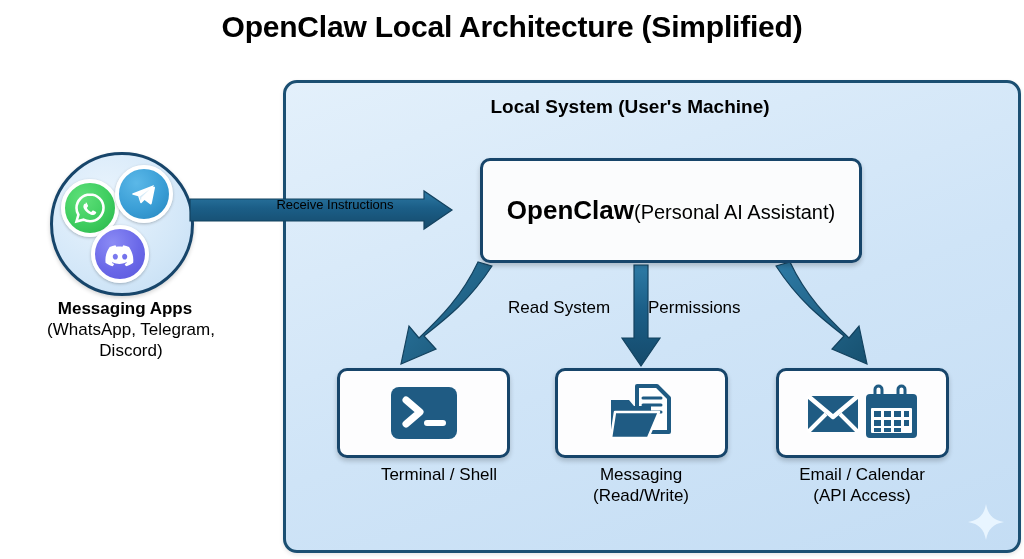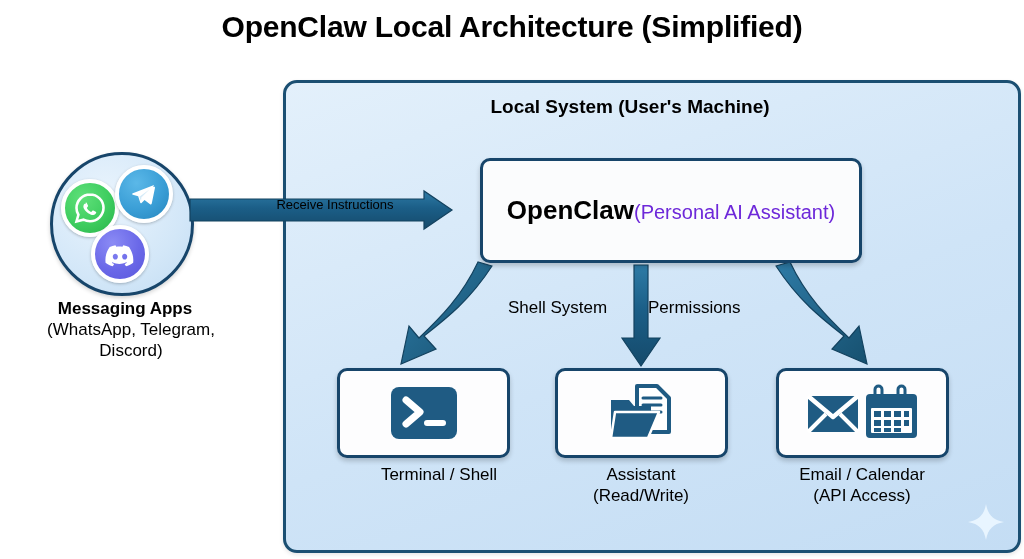--- a/index.html
+++ b/index.html
@@ -146,21 +146,21 @@
   }
   .openclaw-box .oc-title {
     font-size: 26px;
     font-weight: bold;
     color: #000000;
     line-height: 1.1;
   }
   .openclaw-box .oc-sub {
     font-size: 20px;
     font-weight: normal;
-    color: #6d28d9;
+    color: #000000;
     line-height: 1.2;
     margin-top: 3px;
   }
 
   
   .perm-left {
     position: absolute;
     left: 508px;
     top: 298px;
     font-size: 17px;
@@ -279,21 +279,21 @@
     </g>
   </svg>
 
   <div class="recv-label">Receive Instructions</div>
 
   <div class="openclaw-box">
     <div class="oc-title">OpenClaw</div>
     <div class="oc-sub">(Personal AI Assistant)</div>
   </div>
 
-  <div class="perm-left">Shell System</div>
+  <div class="perm-left">Read System</div>
   <div class="perm-right">Permissions</div>
 
   <div class="cap-box cap-1">
     <svg width="74" height="58" viewBox="0 0 74 58">
       <rect x="4" y="3" width="66" height="52" rx="8" fill="#1f5b83"></rect>
       <path d="M19 16 L33 28 L19 40" fill="none" stroke="#ffffff" stroke-width="7" stroke-linecap="round" stroke-linejoin="round"></path>
       <rect x="37" y="36" width="22" height="6" rx="3" fill="#ffffff"></rect>
     </svg>
   </div>
 
@@ -336,21 +336,21 @@
         <rect x="89" y="44" width="7" height="4"></rect>
       </g>
     </svg>
   </div>
 
   <div class="cap-caption capc-1">
     <span>Terminal / Shell</span>
     <span></span>
   </div>
   <div class="cap-caption capc-2">
-    <span>Assistant</span>
+    <span>Messaging</span>
     <span>(Read/Write)</span>
   </div>
   <div class="cap-caption capc-3">
     <span>Email / Calendar</span>
     <span>(API Access)</span>
   </div>
 
 </div>
 
 </body></html>

